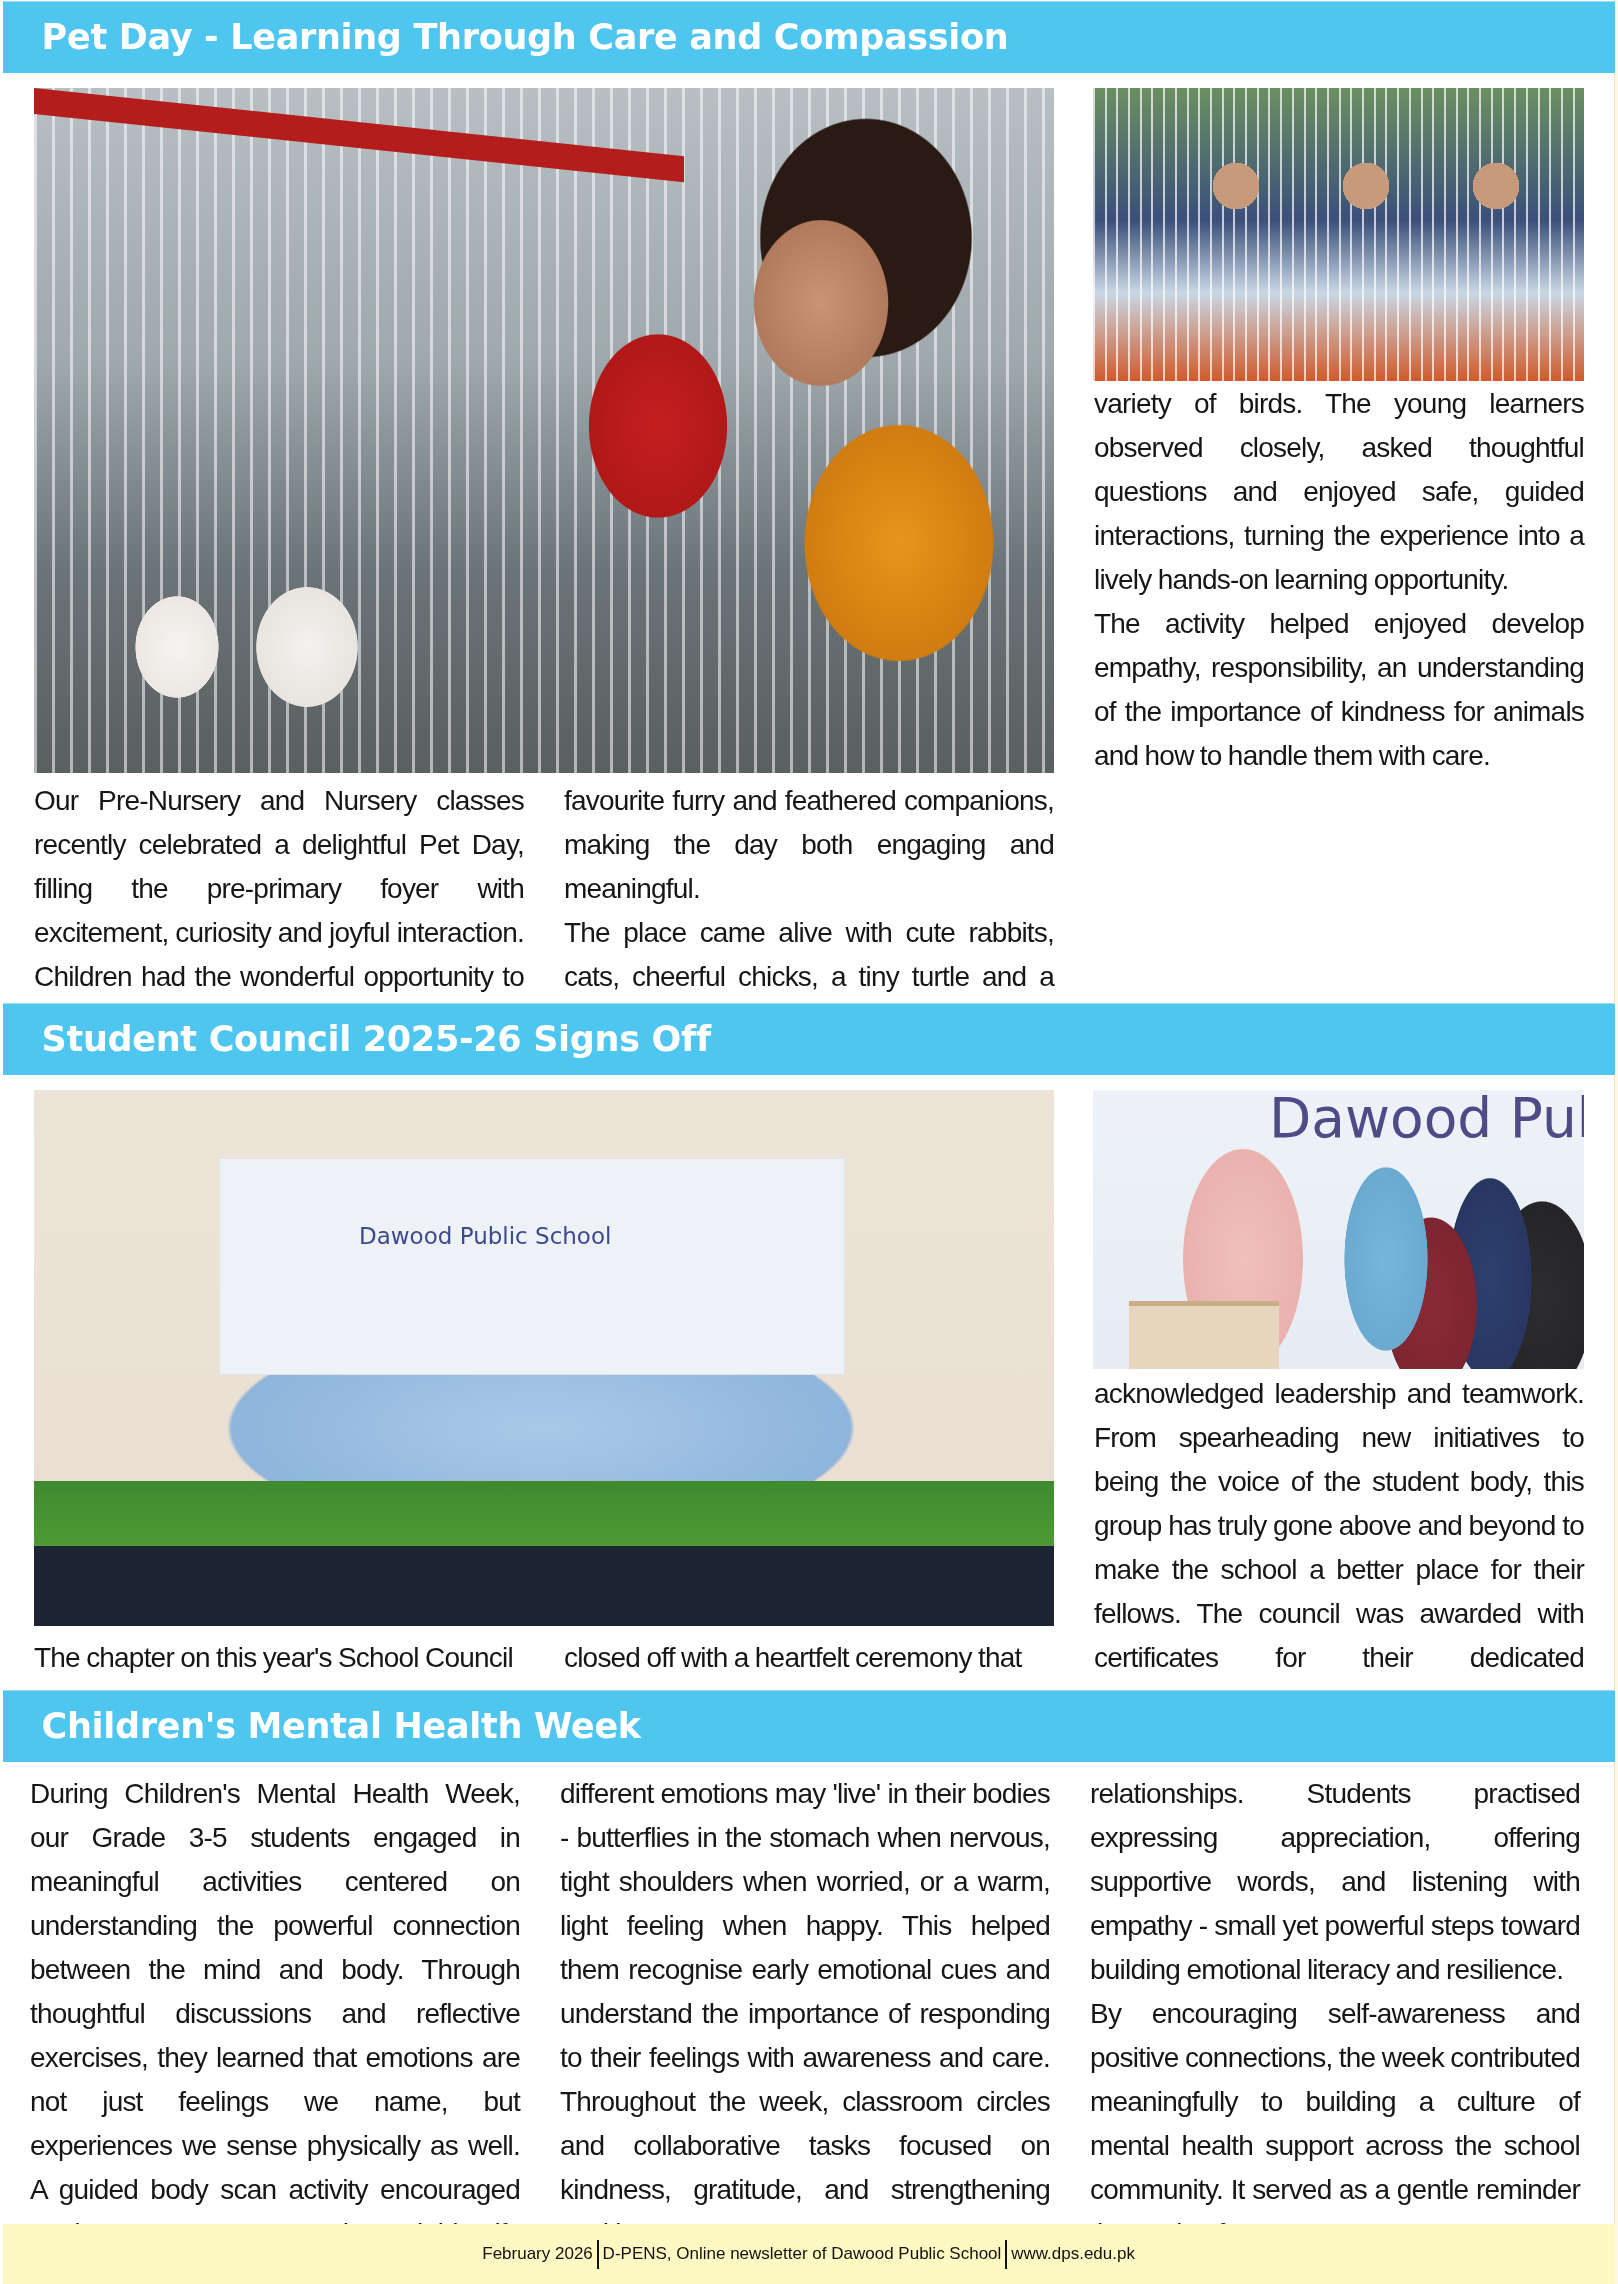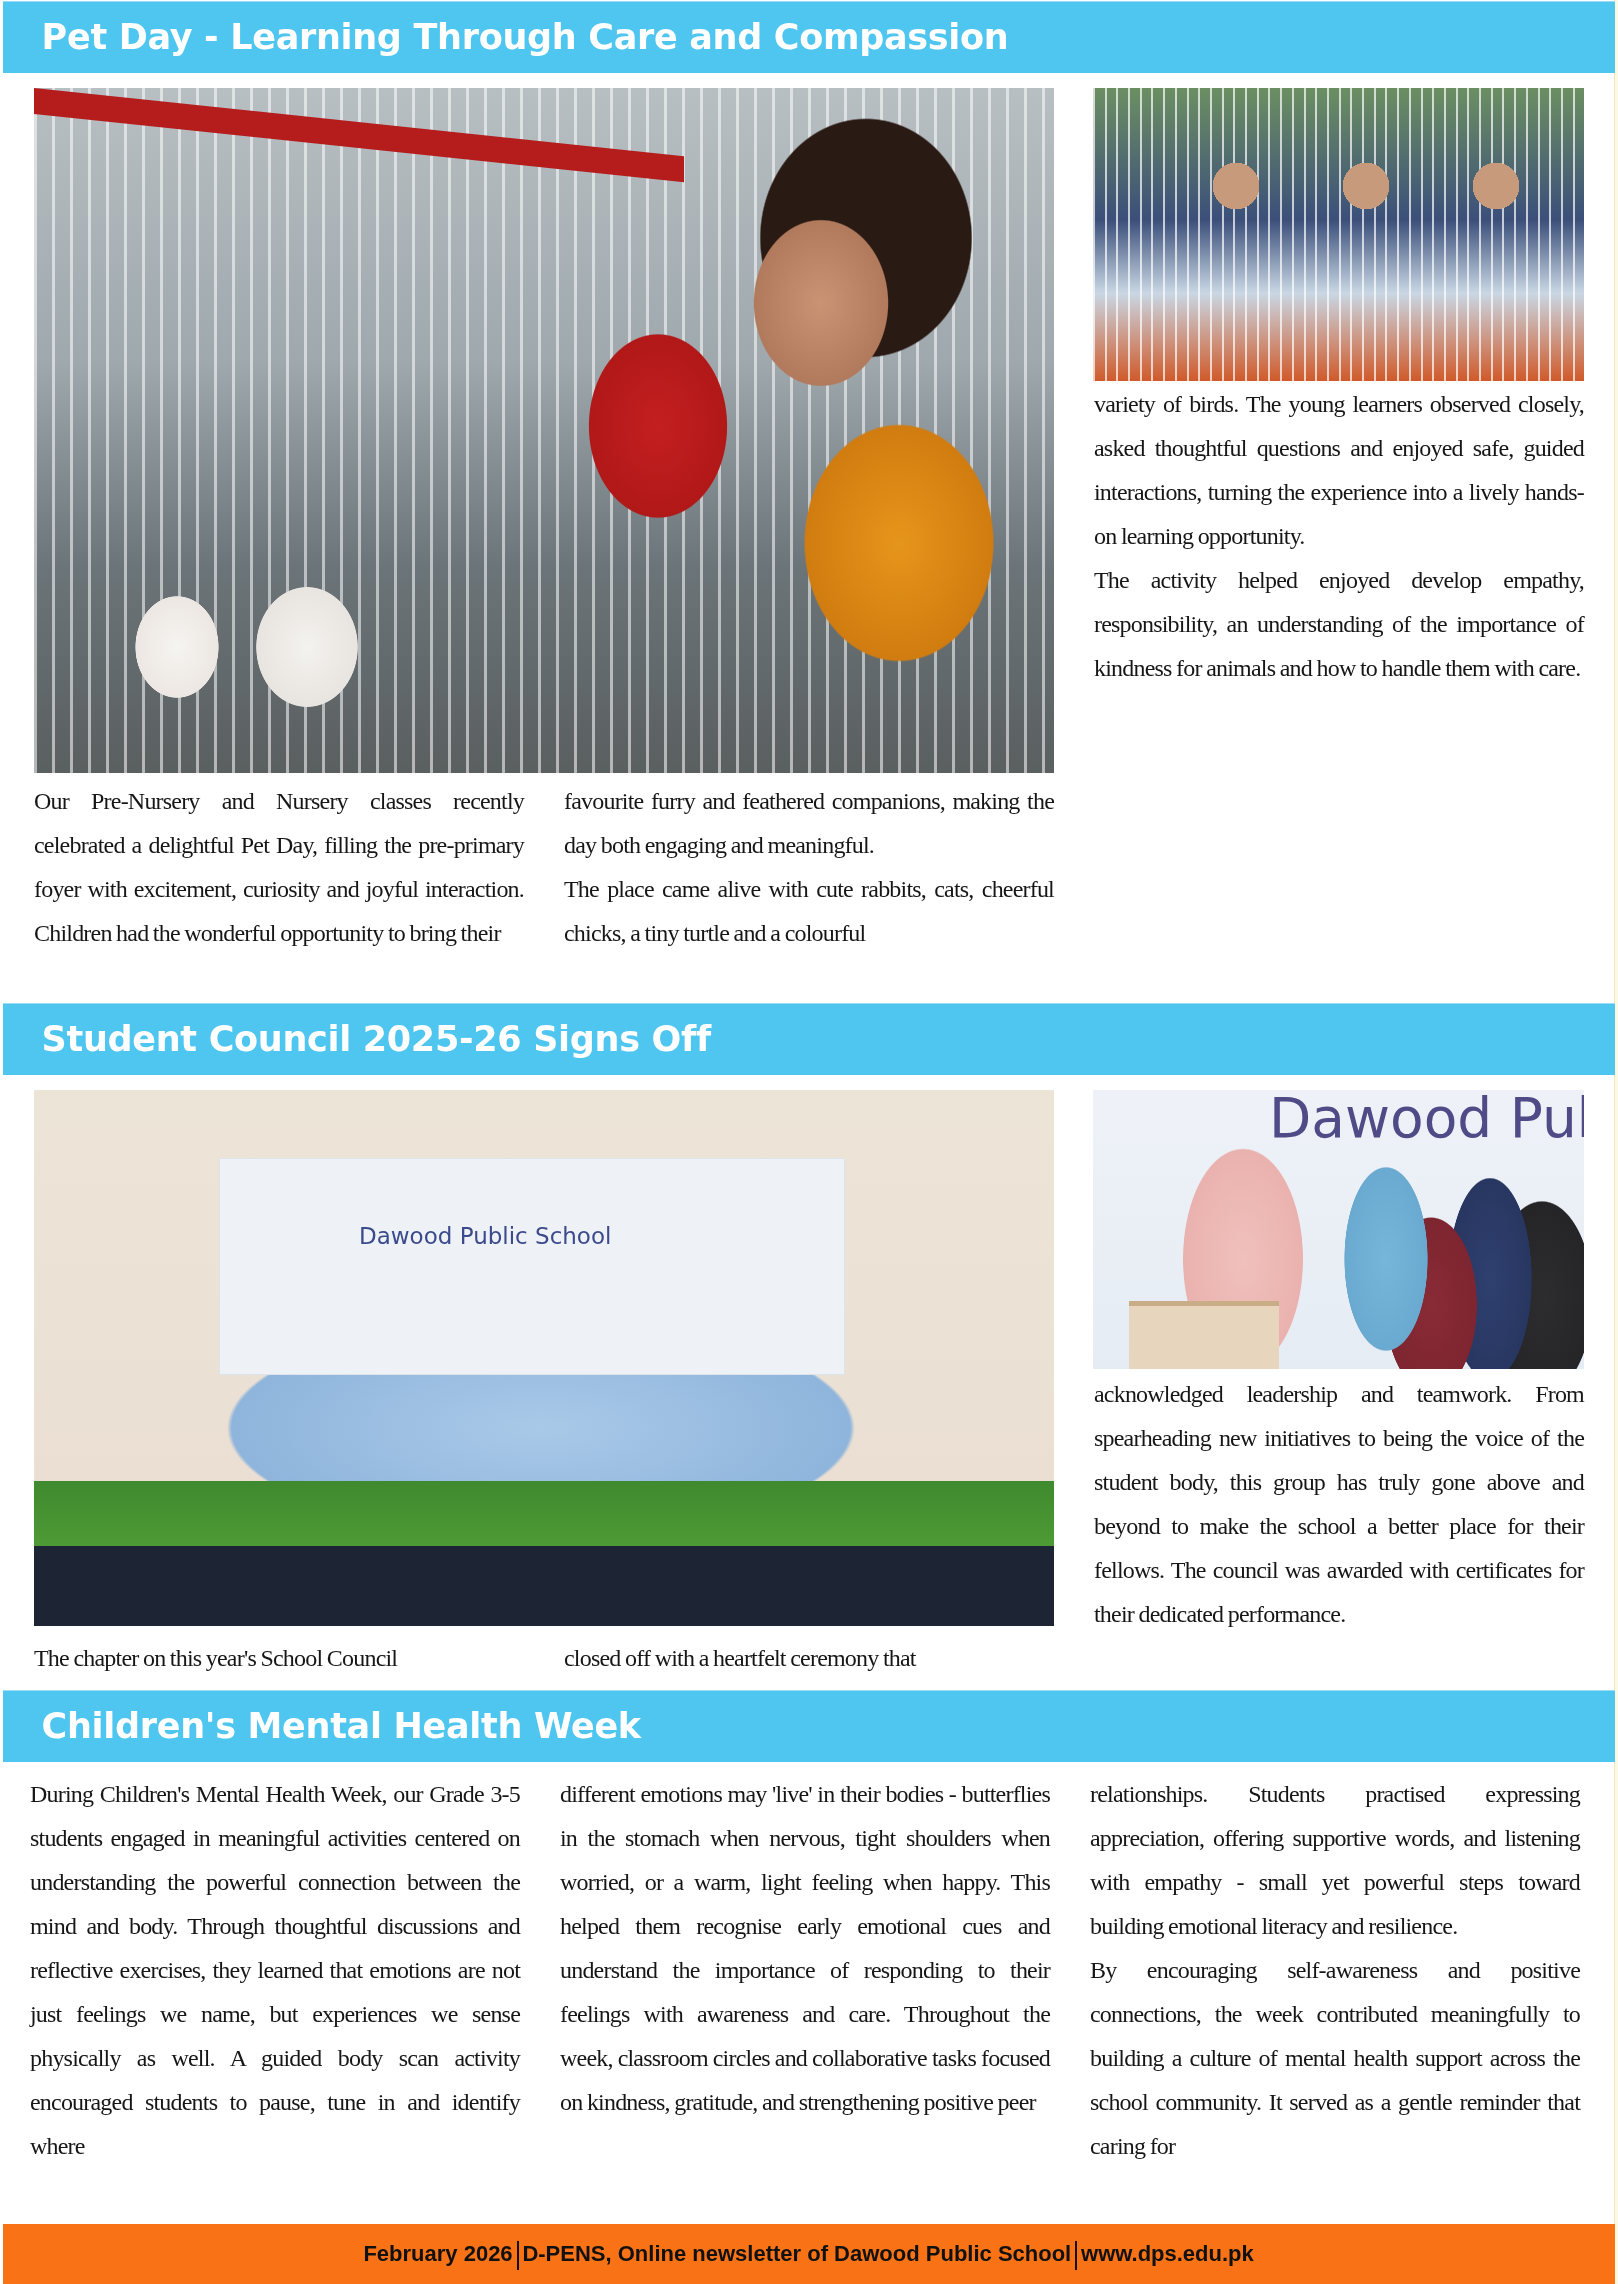--- a/index.html
+++ b/index.html
@@ -17,30 +17,30 @@
   }
   .banner .title {
     position:absolute; left:39px; top:0; height:71px; line-height:71px;
     color:#ffffff; font-weight:bold; font-size:35px; letter-spacing:-0.3px;
     font-family:"DejaVu Sans", sans-serif;
   }
   .photo {
     position:absolute; overflow:hidden; background:#888;
   }
   .col {
-    position:absolute; font-size:24px; line-height:44px;
+    position:absolute; font-size:28px; line-height:44px;
     text-align:justify; color:#161616;
-    font-family:Liberation Serif, serif;
+    font-family:Liberation Sans, sans-serif;
     letter-spacing:-0.8px; word-spacing:-0.7px;
   }
   .col p { margin:0; }
   .footer {
     position:absolute; left:2.6px; top:2224px; width:1612px; height:60px;
-    background:#f97316; text-align:center; line-height:60px;
-    font-weight:bold; font-size:22px; color:#111;
+    background:#fef9c3; text-align:center; line-height:60px;
+    font-weight:normal; font-size:17px; color:#111;
     font-family:"Liberation Sans", sans-serif;
   }
   .footer .sep { display:inline-block; width:2px; height:29px; background:#111; vertical-align:middle; margin:0 3.9px; }
 
   
   .pet-main {
     background:
       radial-gradient(ellipse 156px 195px at 865px 455px, #e6951b 0%, #d07c10 60%, rgba(0,0,0,0) 61%),
       radial-gradient(ellipse 111px 137px at 787px 215px, #c99374 0%, #b27a5d 60%, rgba(0,0,0,0) 61%),
       radial-gradient(ellipse 150px 169px at 832px 150px, #2a1a14 0%, #2a1a14 70%, rgba(0,0,0,0) 71%),

